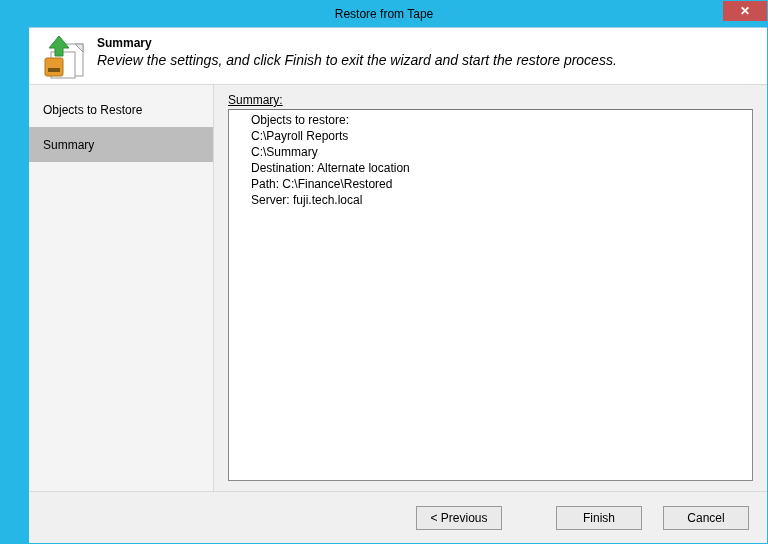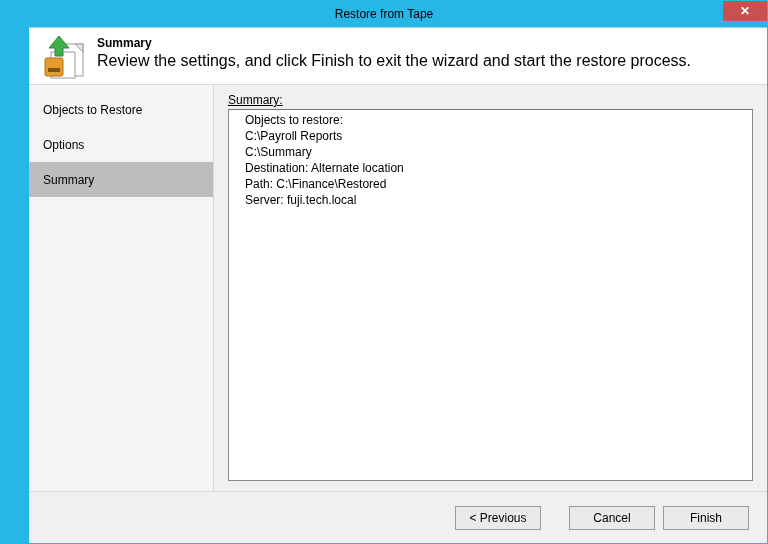--- a/index.html
+++ b/index.html
@@ -10,31 +10,31 @@
   .titlebar .title { flex:1; text-align:center; color:#000; font-size:12px; }
   .titlebar .close { position:absolute; right:0; top:0; width:44px; height:20px; background:#c75050; color:#fff; display:flex; align-items:center; justify-content:center; font-size:12px; line-height:1; cursor:pointer; }
   .titlebar .close span { font-weight:bold; font-family:Arial,sans-serif; }
   
   .client { flex:1; background:#f0f0f0; display:flex; flex-direction:column; border-top:1px solid #9fcde0;margin-left:28px; }
   
   .header { height:57px; background:#fff; border-bottom:1px solid #d9d9d9; display:flex; align-items:flex-start; padding:6px 10px 0 10px; }
   .header-icon { width:48px; height:46px; margin-right:10px; position:relative; }
   .header-text { padding-top:2px; }
   .header-title { font-weight:bold; font-size:12px; color:#000; }
-  .header-sub { font-size:16px; color:#000; margin-top:2px; }
+  .header-sub { font-size:14px; color:#000; margin-top:2px;font-style:italic; }
   
   .body { flex:1; display:flex; min-height:0; }
   .nav { width:185px; background:#f4f4f4; border-right:1px solid #d9d9d9; padding-top:7px; }
   .nav-item { height:35px; display:flex; align-items:center; padding-left:14px; font-size:12px; color:#000000; cursor:pointer; }
   .nav-item.selected { background:#bdbdbd; }
   .content { flex:1; padding:8px 14px 10px 14px; display:flex; flex-direction:column; min-height:0; }
   .summary-label { font-size:12px; margin-bottom:2px;text-decoration:underline; }
-  .summary-box { flex:1; background:#fff; border:1px solid #8a8a8a; border-top-color:#767676; padding:2px 16px; font-size:12px; line-height:16px; overflow:auto; white-space:pre-line; color:#000; }
+  .summary-box { flex:1; background:#fff; border:1px solid #8a8a8a; border-top-color:#767676; padding:2px 22px; font-size:12px; line-height:16px; overflow:auto; white-space:pre-line; color:#000; }
   
-  .footer { height:52px; border-top:1px solid #d9d9d9; display:flex; align-items:center; justify-content:flex-end; padding-right:18px; gap:8px; }
+  .footer { height:52px; border-top:1px solid #d9d9d9; display:flex; align-items:center; justify-content:flex-end; padding-right:18px; gap:21px; }
   .btn { min-width:86px; height:24px; background:#eaeaea; border:1px solid #9a9a9a; font-size:12px; color:#000; display:flex; align-items:center; justify-content:center; cursor:pointer; padding:0 10px; }
   .btn.disabled { color:#9a9a9a; border-color:#c0c0c0; background:#efefef; cursor:default; }
   .btn-gap { width:12px; }
 </style>
 </head>
 <body>
 
 <div class="window">
   <div class="titlebar">
     <div class="title">Restore from Tape</div>
@@ -59,33 +59,32 @@
         </svg>
       </div>
       <div class="header-text">
         <div class="header-title">Summary</div>
         <div class="header-sub">Review the settings, and click Finish to exit the wizard and start the restore process.</div>
       </div>
     </div>
     <div class="body">
       <div class="nav">
         <div class="nav-item">Objects to Restore</div>
-        <div class="nav-item">Options</div>
         <div class="nav-item selected">Summary</div>
       </div>
       <div class="content">
         <div class="summary-label">Summary:</div>
         <div class="summary-box">Objects to restore:
 C:\Payroll Reports
 C:\Summary
 Destination: Alternate location
 Path: C:\Finance\Restored
 Server: fuji.tech.local</div>
       </div>
     </div>
     <div class="footer">
       <div class="btn">&lt; Previous</div>
       <div class="btn-gap"></div>
+      <div class="btn">Finish</div>
       <div class="btn">Cancel</div>
-      <div class="btn">Finish</div>
     </div>
   </div>
 </div>
 
 </body></html>

